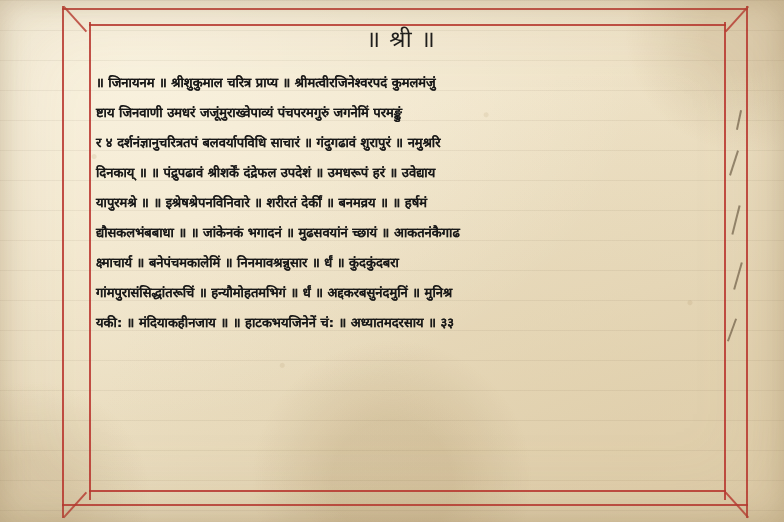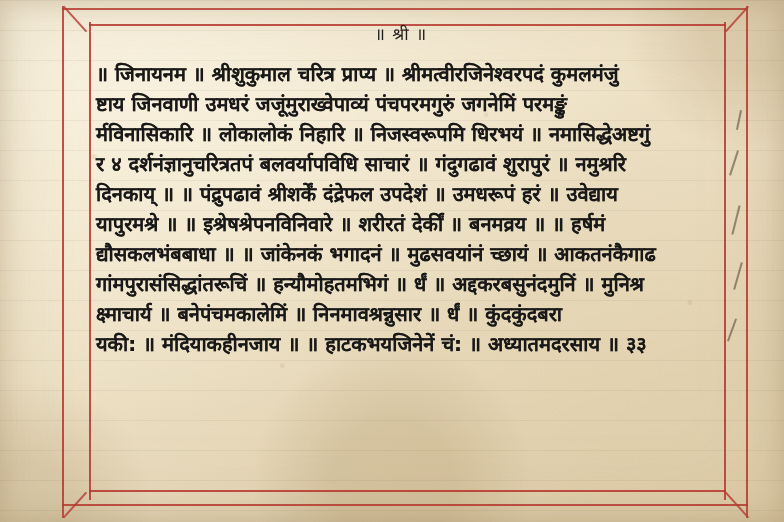--- a/index.html
+++ b/index.html
@@ -74,31 +74,31 @@
     position: absolute;
     left: 96px;
     top: 18px;
     width: 610px;
     height: 470px;
   }
 
   .headline {
     text-align: center;
     font-family: "DejaVu Sans", sans-serif;
-    font-size: 17px;
+    font-size: 23px;
     color: #1b1b1b;
     letter-spacing: 1px;
     margin: 4px 0 14px 0;
     white-space: nowrap;
   }
 
   .line {
     position: relative;
     font-family: "DejaVu Sans", sans-serif;
-    font-size: 20px;
+    font-size: 13px;
     line-height: 30px;
     color: #181818;
     white-space: nowrap;
     letter-spacing: 0px;
     text-shadow: 0 0 0.6px rgba(0,0,0,0.55);
   }
   
   .line .dev { font-weight: 600; }
 
   
@@ -142,27 +142,26 @@
   <div class="corner-stroke" style="left:736px; top:488px; height:34px; transform:rotate(-42deg);"></div>
 
   <div id="textblock">
 
     <div class="headline">
       <span>॥ श्री ॥</span>
     </div>
 
     <div class="line"><span class="dev">॥ जिनायनम ॥ श्रीशुकुमाल चरित्र प्राप्य ॥ श्रीमत्वीरजिनेश्वरपदं कुमलमंजुं</span></div>
     <div class="line"><span class="dev">ष्टाय जिनवाणी उमधरं जजूंमुराख्वेपाव्यं पंचपरमगुरुं जगनेमिं परमङ्कुं</span></div>
-    <div class="line"><span class="dev">र्मविनासिकारि ॥ लोकालोकं निहारि ॥ निजस्वरूपमि धिरभयं ॥ नमासिद्धेअष्टगुं</span></div>
     <div class="line"><span class="dev">र ४ दर्शनंज्ञानुचरित्रतपं बलवर्यापविधि साचारं ॥ गंदुगढावं शुरापुरं ॥ नमुश्ररि</span></div>
     <div class="line"><span class="dev">दिनकाय् ॥ ॥ पंद्रुपढावं श्रीशर्कें दंद्रेफल उपदेशं ॥ उमधरूपं हरं ॥ उवेद्याय</span></div>
     <div class="line"><span class="dev">यापुरमश्रे ॥ ॥ इश्रेषश्रेपनविनिवारे ॥ शरीरतं देर्कीं ॥ बनमव्रय ॥ ॥ हर्षमं</span></div>
     <div class="line"><span class="dev">द्यौसकलभंबबाधा ॥ ॥ जांकेनकं भगादनं ॥ मुढसवयांनं च्छायं ॥ आकतनंकैगाढ</span></div>
+    <div class="line"><span class="dev">क्ष्माचार्य ॥ बनेपंचमकालेमिं ॥ निनमावश्रन्नुसार ॥ र्धं ॥ कुंदकुंदबरा</span></div>
     <div class="line"><span class="dev">गांमपुरासंसिद्धांतरूचिं ॥ हन्यौमोहतमभिगं ॥ र्धं ॥ अद्दकरबसुनंदमुनिं ॥ मुनिश्र</span></div>
-    <div class="line"><span class="dev">क्ष्माचार्य ॥ बनेपंचमकालेमिं ॥ निनमावश्रन्नुसार ॥ र्धं ॥ कुंदकुंदबरा</span></div>
     <div class="line"><span class="dev">यकी: ॥ मंदियाकहीनजाय ॥ ॥ हाटकभयजिनेनें चं: ॥ अध्यातमदरसाय ॥ ३३</span></div>
   </div>
 
   <div class="margin-mark" style="left:733px; top:150px; width:2px; height:26px; transform:rotate(18deg);"></div>
   <div class="margin-mark" style="left:735px; top:205px; width:2px; height:30px; transform:rotate(14deg);"></div>
   <div class="margin-mark" style="left:737px; top:262px; width:2px; height:28px; transform:rotate(16deg);"></div>
   <div class="margin-mark" style="left:731px; top:318px; width:2px; height:24px; transform:rotate(20deg);"></div>
   <div class="margin-mark" style="left:738px; top:110px; width:2px; height:20px; transform:rotate(12deg);"></div>
 
   <div class="edge-shade"></div>

